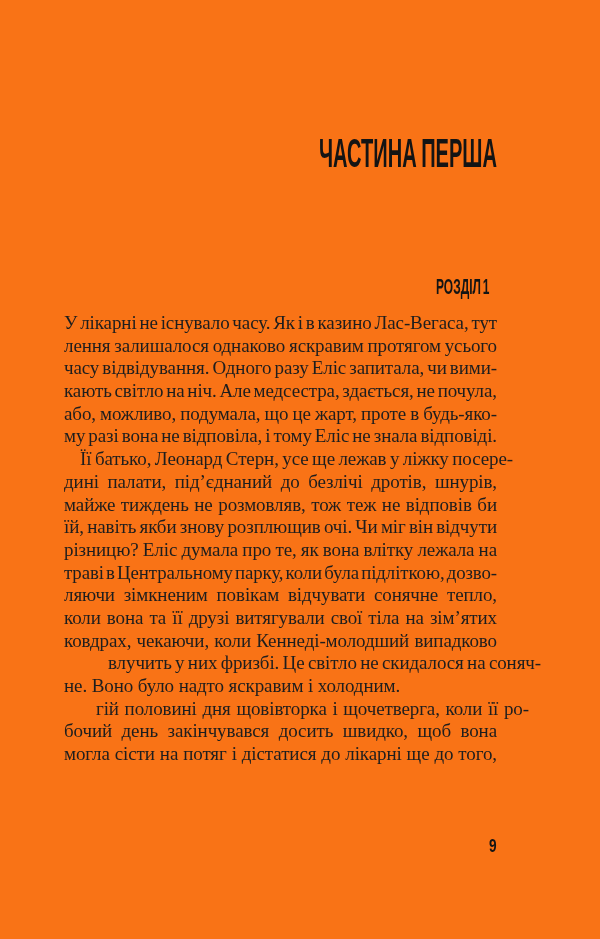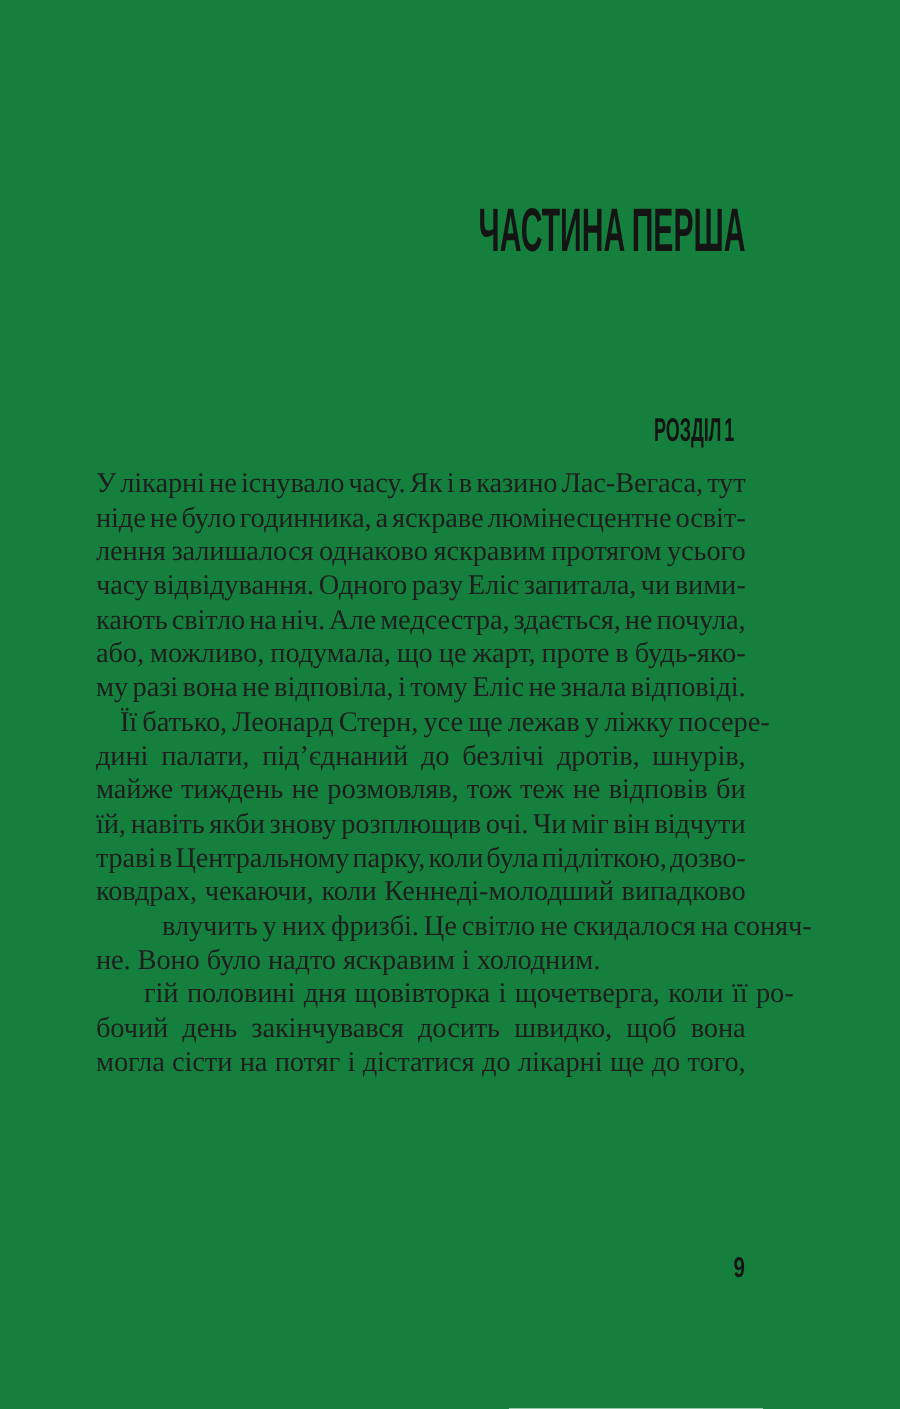--- a/index.html
+++ b/index.html
@@ -1,20 +1,20 @@
 <!DOCTYPE html>
 <html><head>
 <meta charset="utf-8">
 <style>
   html, body { margin: 0; padding: 0; background: #ffffff; }
   .page {
     position: relative;
     width: 600px;
     height: 939px;
-    background: #15803d;
+    background: #f97316;
     overflow: hidden;
     font-family: "Liberation Serif", "DejaVu Serif", serif;
     color: #1e1e1e;
   }
   .heading {
     position: absolute;
     font-family: "Liberation Sans", "DejaVu Sans", sans-serif;
     font-weight: 700;
     color: #141414;
     white-space: nowrap;
@@ -56,31 +56,33 @@
 
 <div class="page">
   <div class="heading part-heading fitbox">
     <span class="hspan" style="word-spacing: -2.5px; transform: scaleX(0.4896);">ЧАСТИНА ПЕРША</span>
   </div>
   <div class="heading chapter-heading fitbox">
     <span class="hspan" style="word-spacing: -2.5px; transform: scaleX(0.5441);">РОЗДІЛ 1</span>
   </div>
   <div class="body-text">
       <div class="bline fitbox"><span class="btxt" style="word-spacing: -1.81406px; transform: scaleX(1);">У лікарні не існувало часу. Як і в казино Лас-Вегаса, тут</span></div>
-      <div class="bline fitbox"><span class="btxt" style="word-spacing: -1.94196px; transform: scaleX(1);">ніде не було годинника, а яскраве люмінесцентне освіт-</span></div>
       <div class="bline fitbox"><span class="btxt" style="word-spacing: -0.859375px; transform: scaleX(1);">лення залишалося однаково яскравим протягом усього</span></div>
       <div class="bline fitbox"><span class="btxt" style="word-spacing: -1.57366px; transform: scaleX(1);">часу відвідування. Одного разу Еліс запитала, чи вими-</span></div>
       <div class="bline fitbox"><span class="btxt" style="word-spacing: -1.90625px; transform: scaleX(1);">кають світло на ніч. Але медсестра, здається, не почула,</span></div>
       <div class="bline fitbox"><span class="btxt" style="word-spacing: -0.587891px; transform: scaleX(1);">або, можливо, подумала, що це жарт, проте в будь-яко-</span></div>
       <div class="bline fitbox"><span class="btxt" style="word-spacing: -1.61094px; transform: scaleX(1);">му разі вона не відповіла, і тому Еліс не знала відповіді.</span></div>
       <div class="bline fitbox"><span class="btxt" style="word-spacing: -1.1441px; transform: scaleX(1); margin-left: 16px;">Її батько, Леонард Стерн, усе ще лежав у ліжку посере-</span></div>
       <div class="bline fitbox"><span class="btxt" style="word-spacing: 3.94271px; transform: scaleX(1);">дині палати, під’єднаний до безлічі дротів, шнурів,</span></div>
       <div class="bline fitbox"><span class="btxt" style="word-spacing: 0.914062px; transform: scaleX(1); text-align: right;">майже тиждень не розмовляв, тож теж не відповів би</span></div>
       <div class="bline fitbox"><span class="btxt" style="word-spacing: -1.42014px; transform: scaleX(1);">їй, навіть якби знову розплющив очі. Чи міг він відчути</span></div>
+      <div class="bline fitbox"><span class="btxt" style="word-spacing: -0.440972px; transform: scaleX(1);">різницю? Еліс думала про те, як вона влітку лежала на</span></div>
       <div class="bline fitbox"><span class="btxt" style="word-spacing: -2.5px; transform: scaleX(0.9927);">траві в Центральному парку, коли була підліткою, дозво-</span></div>
+      <div class="bline fitbox"><span class="btxt" style="word-spacing: 4.11562px; transform: scaleX(1);">ляючи зімкненим повікам відчувати сонячне тепло,</span></div>
+      <div class="bline fitbox"><span class="btxt" style="word-spacing: 1.40278px; transform: scaleX(1);">коли вона та її друзі витягували свої тіла на зім’ятих</span></div>
       <div class="bline fitbox"><span class="btxt" style="word-spacing: 0.570312px; transform: scaleX(1);">ковдрах, чекаючи, коли Кеннеді-молодший випадково</span></div>
       <div class="bline fitbox"><span class="btxt" style="word-spacing: -1.28472px; transform: scaleX(1); margin-left: 44px;">влучить у них фризбі. Це світло не скидалося на соняч-</span></div>
       <div class="bline shrink-only"><span class="btxt">не. Воно було надто яскравим і холодним.</span></div>
       <div class="bline fitbox"><span class="btxt" style="word-spacing: 1.01953px; transform: scaleX(1); margin-left: 32px;">гій половині дня щовівторка і щочетверга, коли її ро-</span></div>
       <div class="bline fitbox"><span class="btxt" style="word-spacing: 4.82292px; transform: scaleX(1);">бочий день закінчувався досить швидко, щоб вона</span></div>
       <div class="bline fitbox"><span class="btxt" style="word-spacing: 0.3125px; transform: scaleX(1);">могла сісти на потяг і дістатися до лікарні ще до того,</span></div>
     </div>
   <div class="folio">
     <span class="cond">9</span>
   </div>

